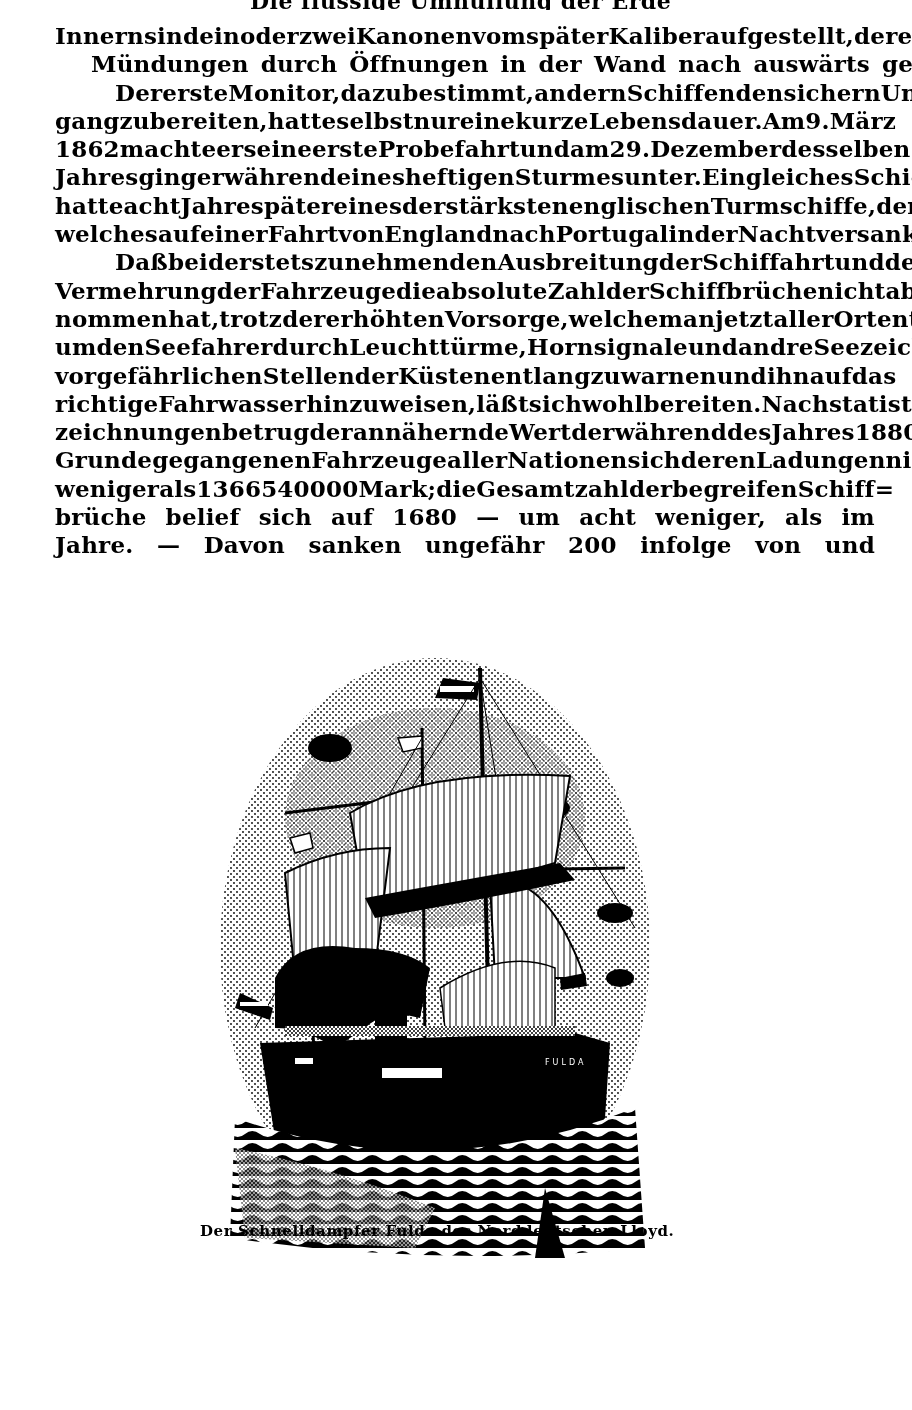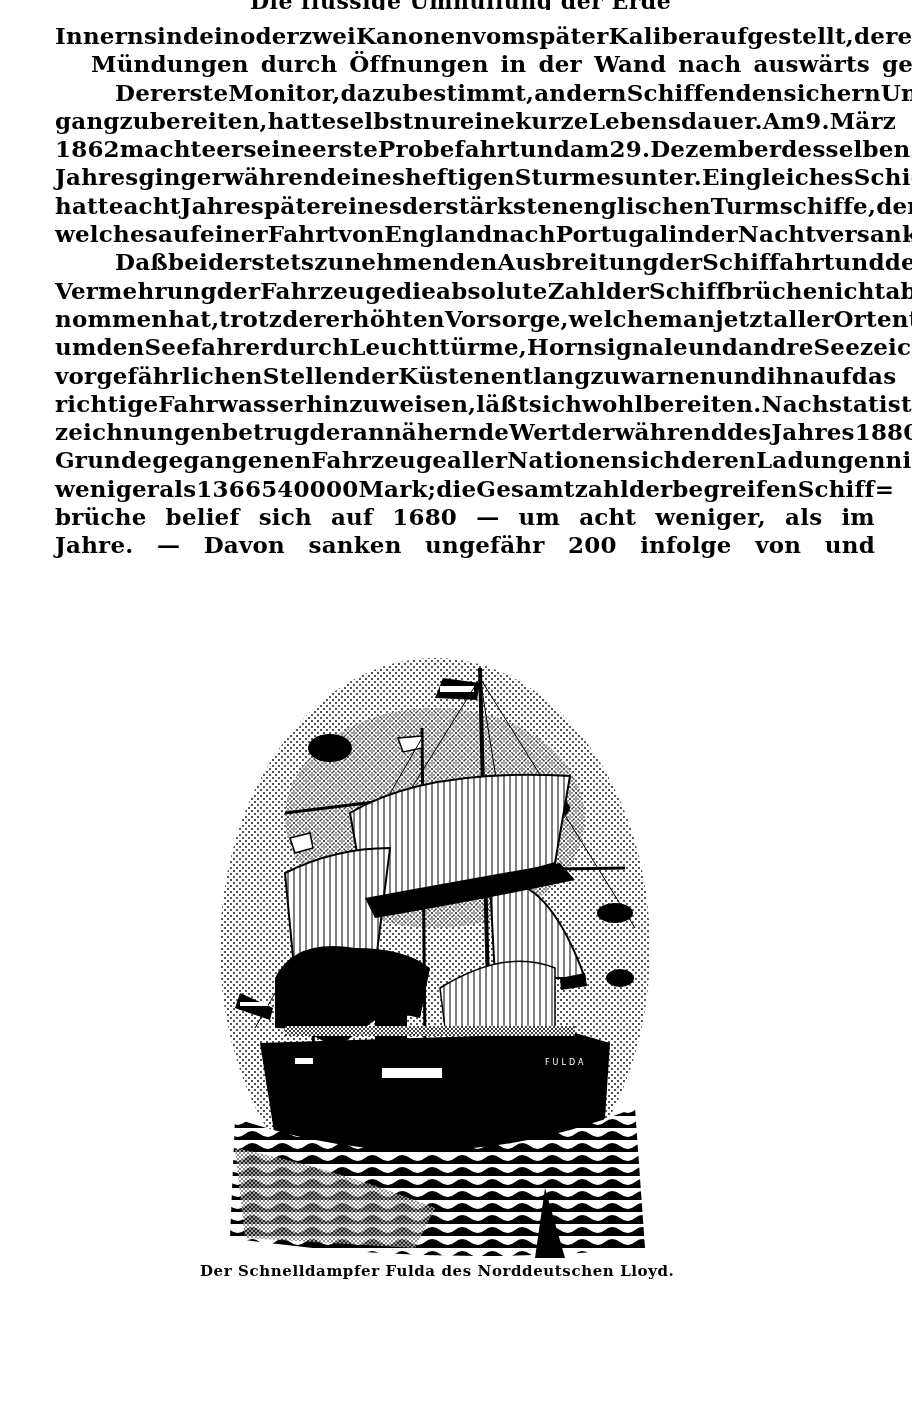--- a/index.html
+++ b/index.html
@@ -58,21 +58,21 @@
       position: absolute;
       left: 215px;
       top: 648px;
       width: 440px;
       height: 610px;
     }
     .figure svg { display: block; }
     .caption {
       position: absolute;
       left: 200px;
-      top: 1262px;
+      top: 1222px;
       width: 460px;
       text-align: center;
       font-size: 15px;
       font-weight: bold;
       letter-spacing: 0.6px;
       white-space: nowrap;
     }
   </style>
 </head>
 <body>

